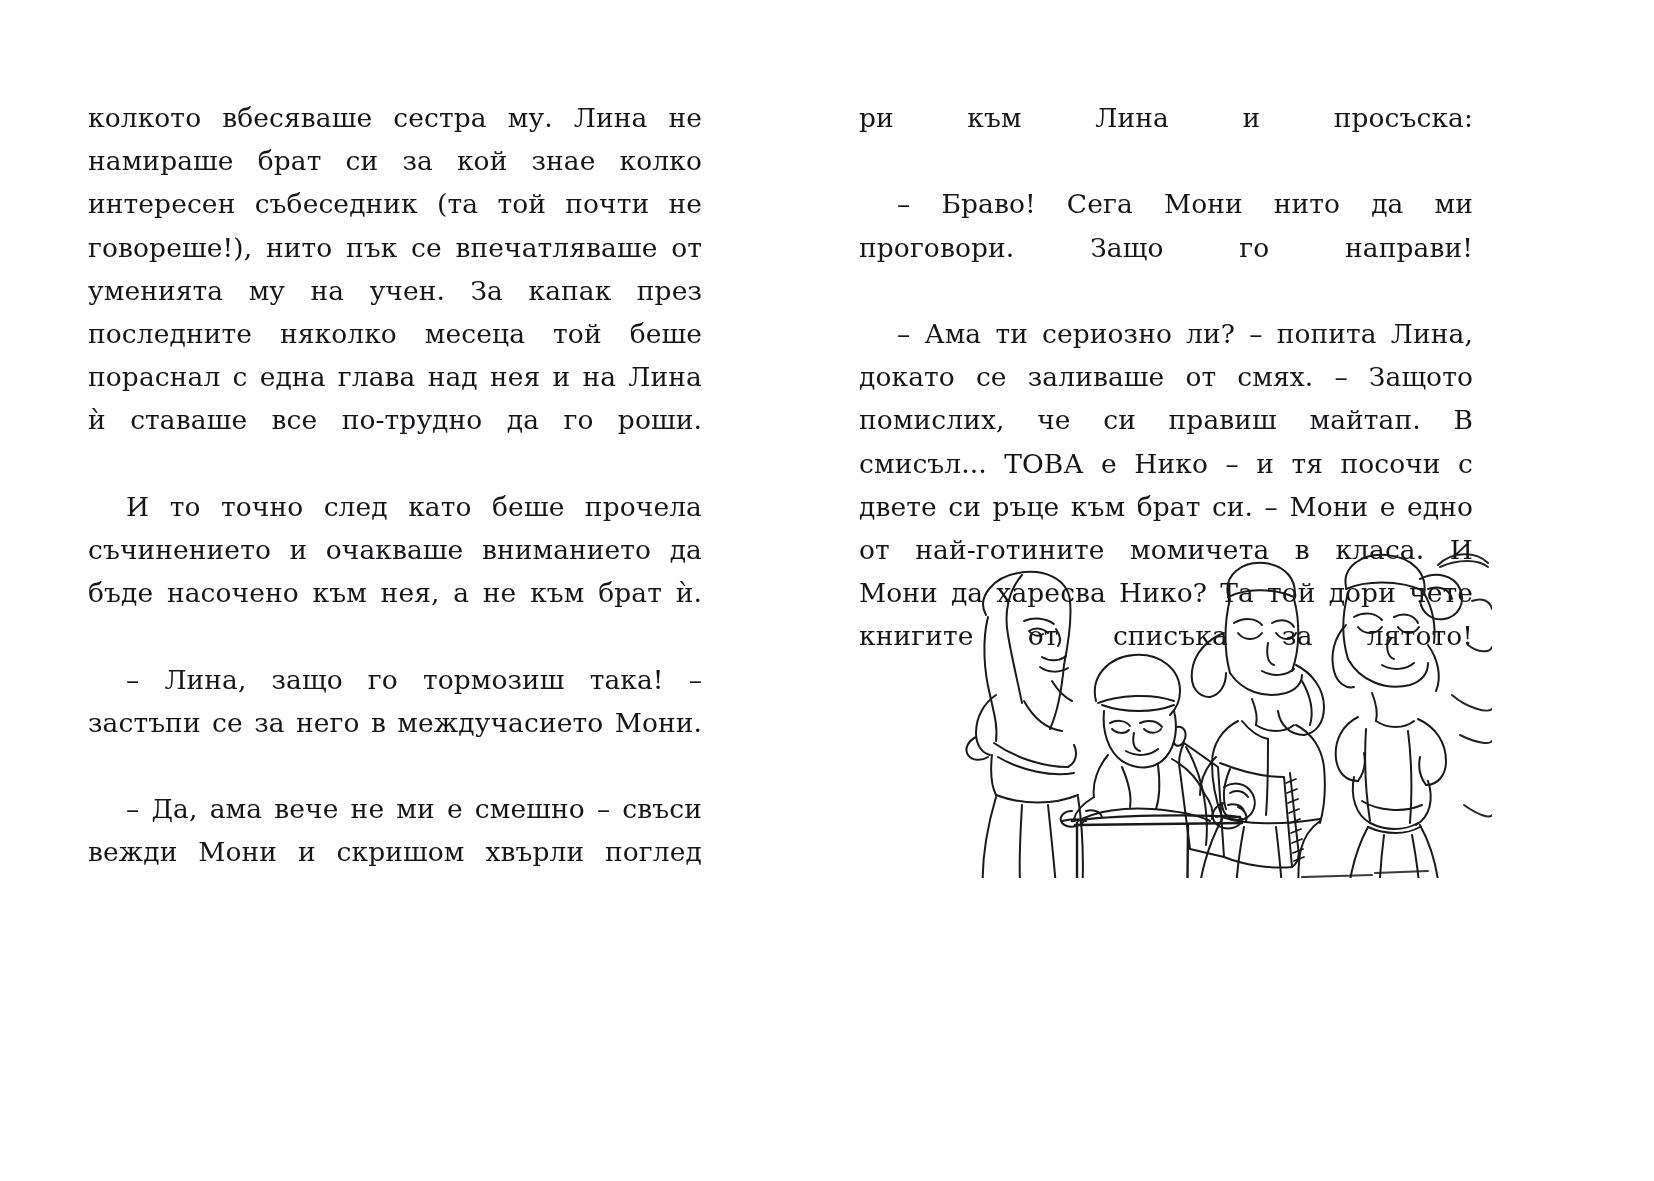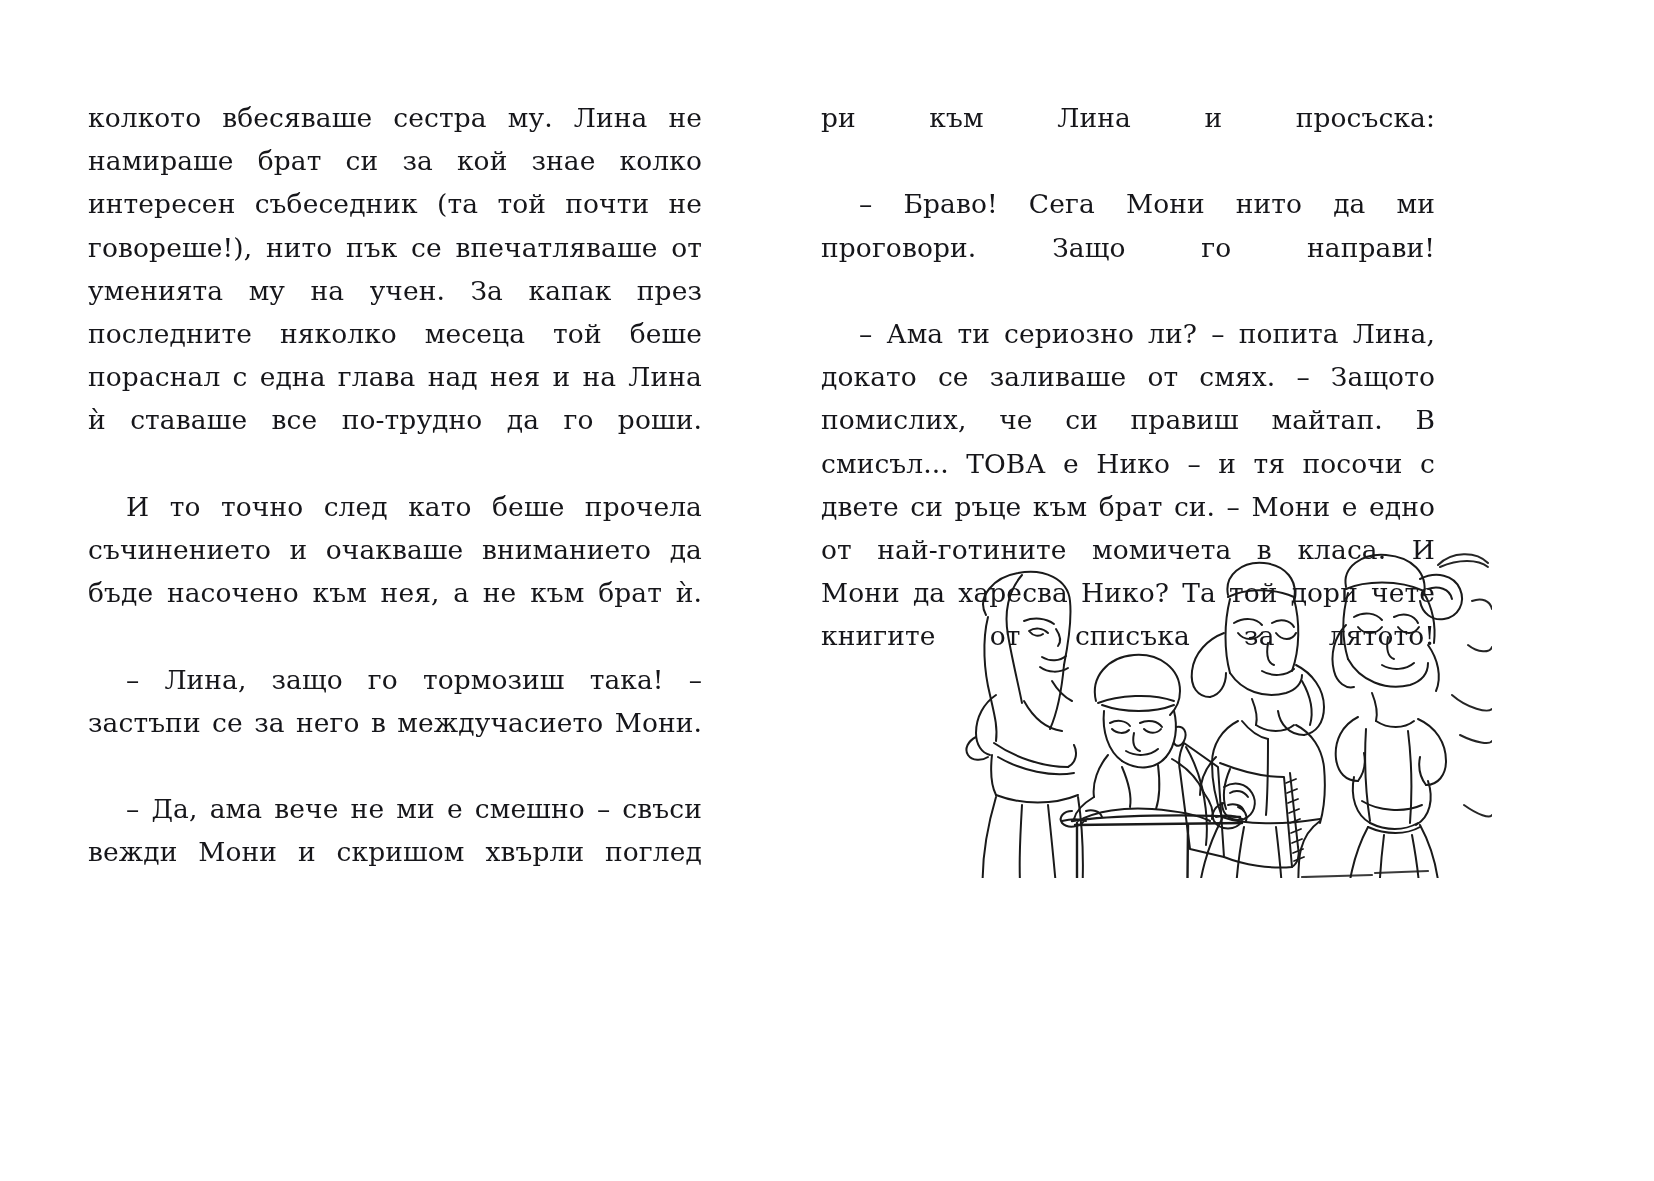--- a/index.html
+++ b/index.html
@@ -16,21 +16,21 @@
     font-family: "DejaVu Serif", "Liberation Serif", serif;
   }
 
   
   .col {
     position: absolute;
     top: 96px;
     width: 614px;
   }
   .col-left  { left: 88px; }
-  .col-right { left: 821px; }
+  .col-right { left: 859px; }
 
   .para {
     margin: 0;
     color: #16161a;
     font-size: 26.5px;
     line-height: 43.2px;
     text-align: justify;
     text-justify: inter-word;
     -webkit-hyphens: none;
     hyphens: none;

